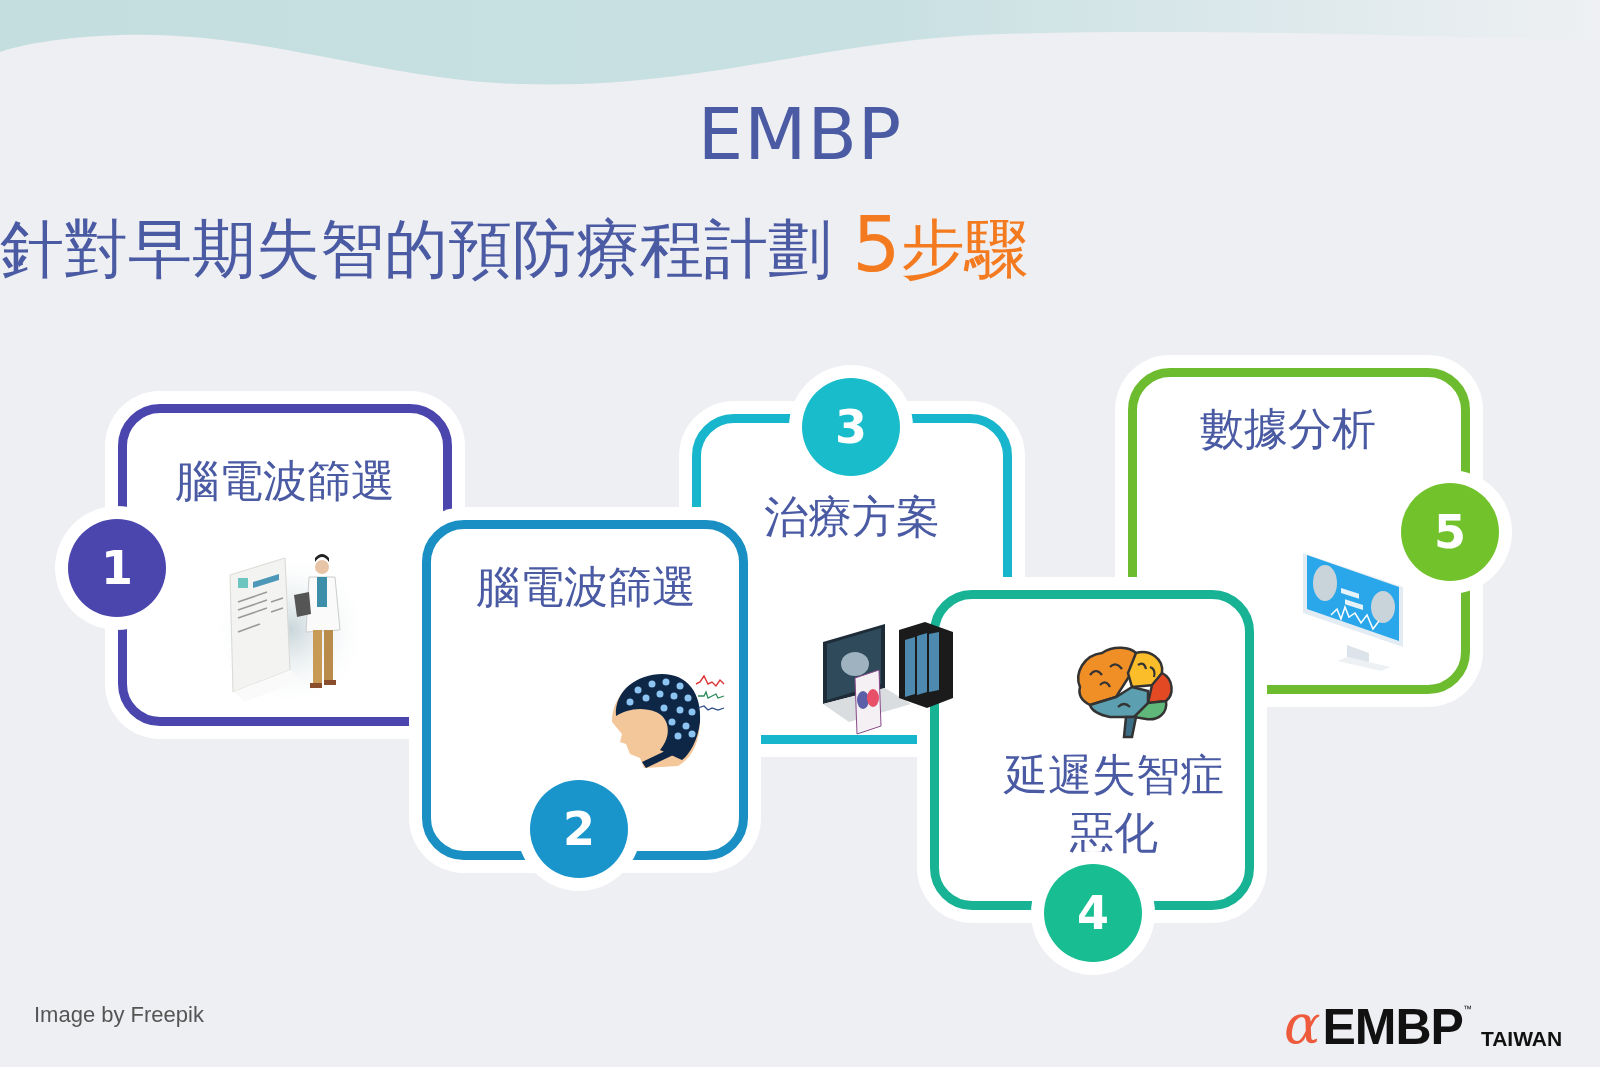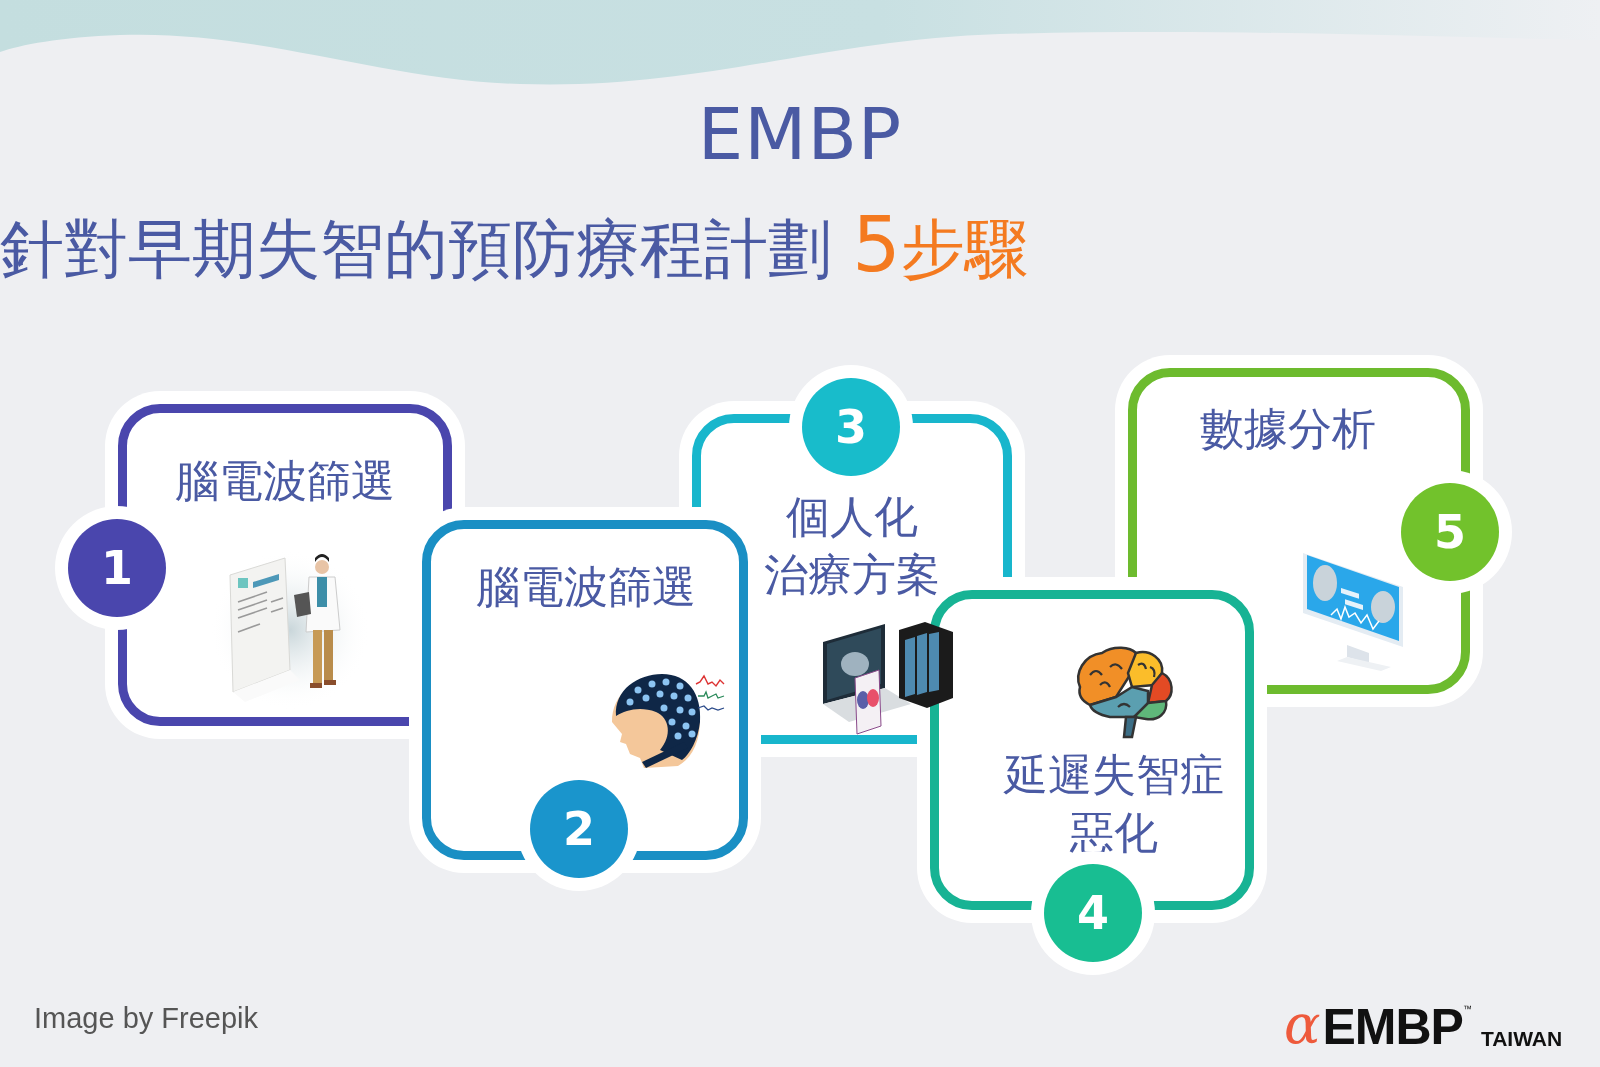--- a/index.html
+++ b/index.html
@@ -43,21 +43,21 @@
     color: #fff; font-weight: bold; font-size: 46px;
     display: flex; align-items: center; justify-content: center;
     box-shadow: 0 0 0 13px #ffffff;
     font-family: "DejaVu Sans", sans-serif;
   }
   .illus { position: absolute; }
 
   .credit {
     position: absolute; left: 34px; top: 1002px;
     font-family: "Liberation Sans", sans-serif;
-    font-size: 29px; color: #555;
+    font-size: 22px; color: #555;
   }
   .logo {
     position: absolute; left: 1284px; top: 998px; height: 52px;
     display: flex; align-items: flex-end;
   }
   .logo .alpha { color: #ee5a3c; font-family: "DejaVu Serif", serif; font-style: italic; font-size: 54px; line-height: 50px; margin-right: 2px; }
   .logo .brand { color: #111; font-family: "Liberation Sans", sans-serif; font-weight: bold; font-size: 50px; line-height: 46px; letter-spacing: -1px; }
   .logo .tm { color: #111; font-size: 9px; align-self: flex-start; margin-top: 6px; font-family: "Liberation Sans", sans-serif; }
   .logo .taiwan { color: #111; font-family: "Liberation Sans", sans-serif; font-weight: bold; font-size: 21px; line-height: 22px; margin-left: 9px; }
 </style>
@@ -91,21 +91,20 @@
 
 <div class="card" style="left:930px; top:590px; width:324px; height:320px; border-color:#17b394;"></div>
 
 <div class="card-text" style="left:118px; top:452px; width:334px;">
   <div>腦電波篩選</div>
 </div>
 <div class="card-text" style="left:476px; top:558px; width:260px; text-align:left;">
   <div>腦電波篩選</div>
 </div>
 <div class="card-text" style="left:692px; top:488px; width:320px;">
-  <div>個人化</div>
   <div>治療方案</div>
 </div>
 <div class="card-text" style="left:930px; top:746px; width:368px;">
   <div>延遲失智症</div>
   <div>惡化</div>
 </div>
 <div class="card-text" style="left:1128px; top:400px; width:320px;">
   <div>數據分析</div>
 </div>
 

